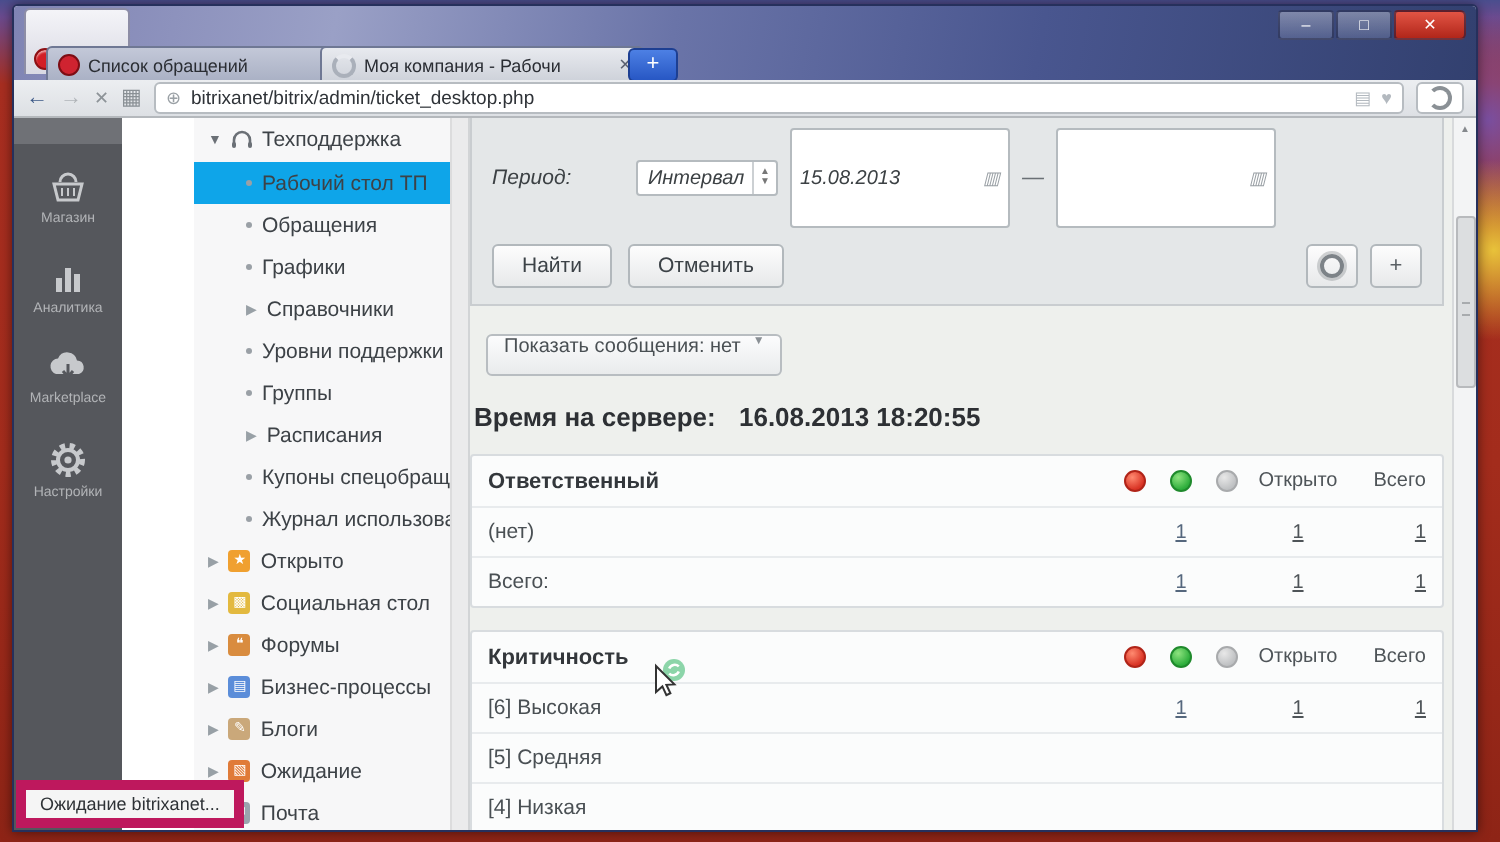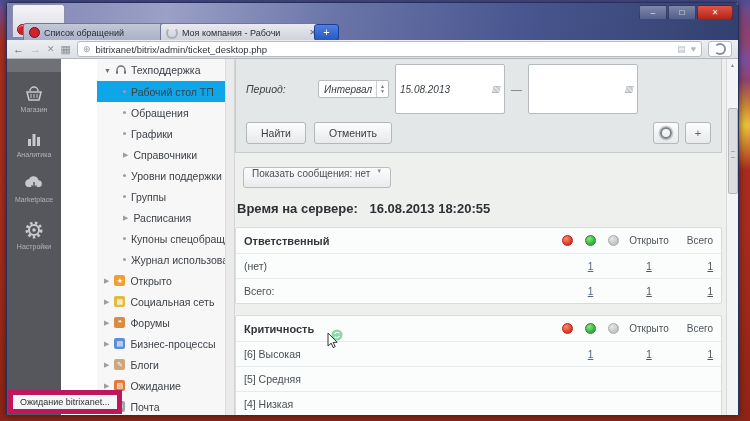--- a/index.html
+++ b/index.html
@@ -260,21 +260,21 @@
           <span>Журнал использования куп</span>
         </div>
         <div class="s-item lvl0">
           <span class="mk-arr">▶</span>
           <span class="s-ico" style="background:#f0a030;">★</span>
           <span>Открыто</span>
         </div>
         <div class="s-item lvl0">
           <span class="mk-arr">▶</span>
           <span class="s-ico" style="background:#e3b93f;">▩</span>
-          <span>Социальная сеть</span>
+          <span>Социальная стол</span>
         </div>
         <div class="s-item lvl0">
           <span class="mk-arr">▶</span>
           <span class="s-ico" style="background:#d98c3f;">❝</span>
           <span>Форумы</span>
         </div>
         <div class="s-item lvl0">
           <span class="mk-arr">▶</span>
           <span class="s-ico" style="background:#5b8dd9;">▤</span>
           <span>Бизнес-процессы</span>

